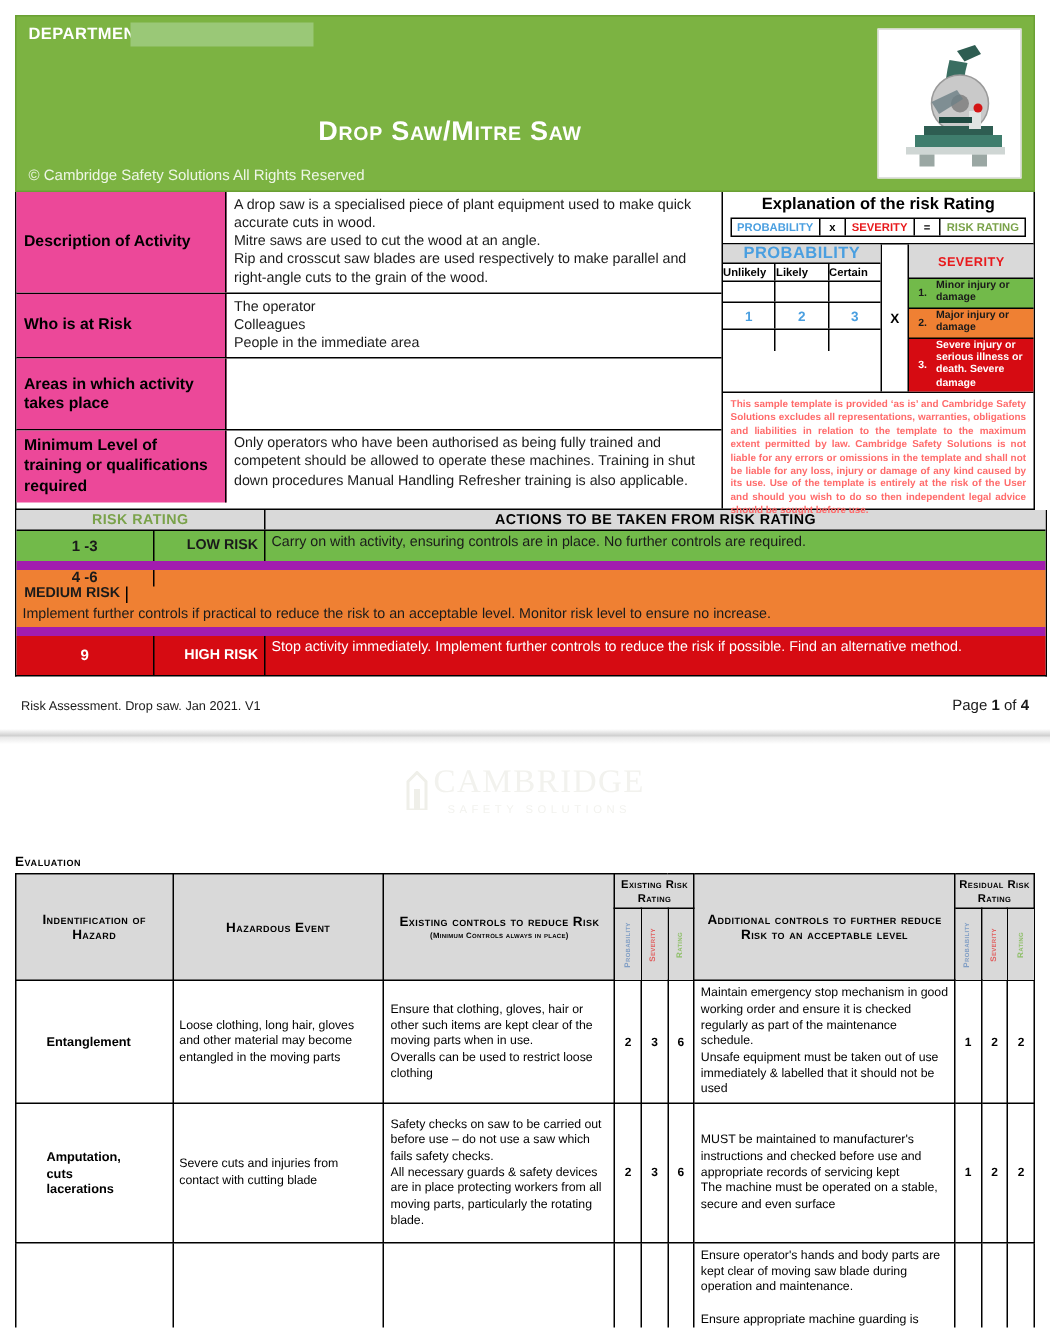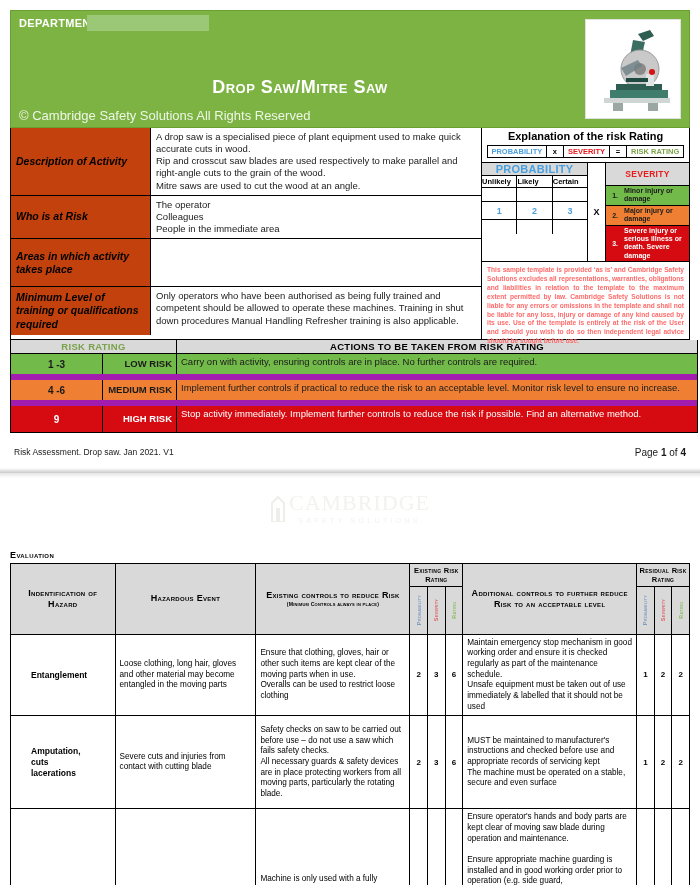--- a/index.html
+++ b/index.html
@@ -36,46 +36,45 @@
     text-align: center;
     color: #ffffff;
     font-weight: bold;
     font-size: 18px;
     font-variant: small-caps;
     letter-spacing: .5px;
     padding-right: 100px;
   }
   .banner-copy {
     position: absolute; left: 8px; bottom: 4px;
-    color: #eef6e6; font-size: 13px;
+    color: #eef6e6; font-size: 10px;
   }
   .saw-img {
     position: absolute; right: 8px; top: 8px;
     width: 96px; height: 100px;
     background: #ffffff;
     border: 1px solid #e0e0e0;
   }
   .saw-img svg { display: block; }
 
   
   .info-wrap { display: flex; border: 1px solid #000; border-top: none; }
   .info-left { width: 477px; }
   .info-right { width: 211px; border-left: 1px solid #000; }
 
   .irow { display: flex; border-bottom: 1px solid #000; }
   .irow:last-child { border-bottom: none; }
   .ilabel {
     width: 140px; min-width: 140px;
-    background: #c2410c;
+    background: #ec4899;
     border-right: 1px solid #000;
     padding: 4px 5px;
     font-weight: bold; font-size: 10.5px;
     display: flex; align-items: center;
     line-height: 1.25;
-    font-style: italic;
   }
   .ivalue {
     flex: 1;
     padding: 3px 5px;
     font-size: 9.5px;
     line-height: 1.28;
     color: #1a1a1a;
   }
   .ivalue.placeholder { color: #a8b5c9; font-size: 10.5px; background:#fbfcfe; }
   .ivalue p { margin: 0; }
@@ -179,21 +178,21 @@
   }
   .rr-lvl {
     width: 74px; display: flex; align-items: center; justify-content: flex-end;
     font-weight: bold; font-size: 9.5px; border-right: 1px solid #000;
     padding: 0 4px; text-align: right; line-height: 1.15;
   }
   .rr-txt {
     flex: 1; font-size: 9.5px; padding: 2px 4px; line-height: 1.3;
   }
   .row-low { background: #72ba4a; color: #1a1a1a; }
-  .row-med { background: #ef8033; color: #1a1a1a; }
+  .row-med { background: #ef8033; color: #1a1a1a; flex-direction: column; }
   .row-high { background: #d60b12; color: #ffffff; }
 
   .footer1 {
     display: flex; justify-content: space-between;
     padding: 14px 4px 0 4px; font-size: 8.5px; color: #1a1a1a;
   }
   .footer1 .pg b { font-weight: bold; }
   .footer1 .pg { font-size: 10px; }
 
   .page-break {
@@ -288,22 +287,22 @@
     </div>
   </div>
 
   <div class="info-wrap">
 
     <div class="info-left">
       <div class="irow">
         <div class="ilabel">Description of Activity</div>
         <div class="ivalue">
           <p>A drop saw is a specialised piece of plant equipment used to make quick accurate cuts in wood.</p>
+          <p>Mitre saws are used to cut the wood at an angle.</p>
           <p>Rip and crosscut saw blades are used respectively to make parallel and right-angle cuts to the grain of the wood.</p>
-          <p>Mitre saws are used to cut the wood at an angle.</p>
         </div>
       </div>
       <div class="irow">
         <div class="ilabel">Who is at Risk</div>
         <div class="ivalue">
           <p>The operator</p>
           <p>Colleagues</p>
           <p>People in the immediate area</p>
         </div>
       </div>

